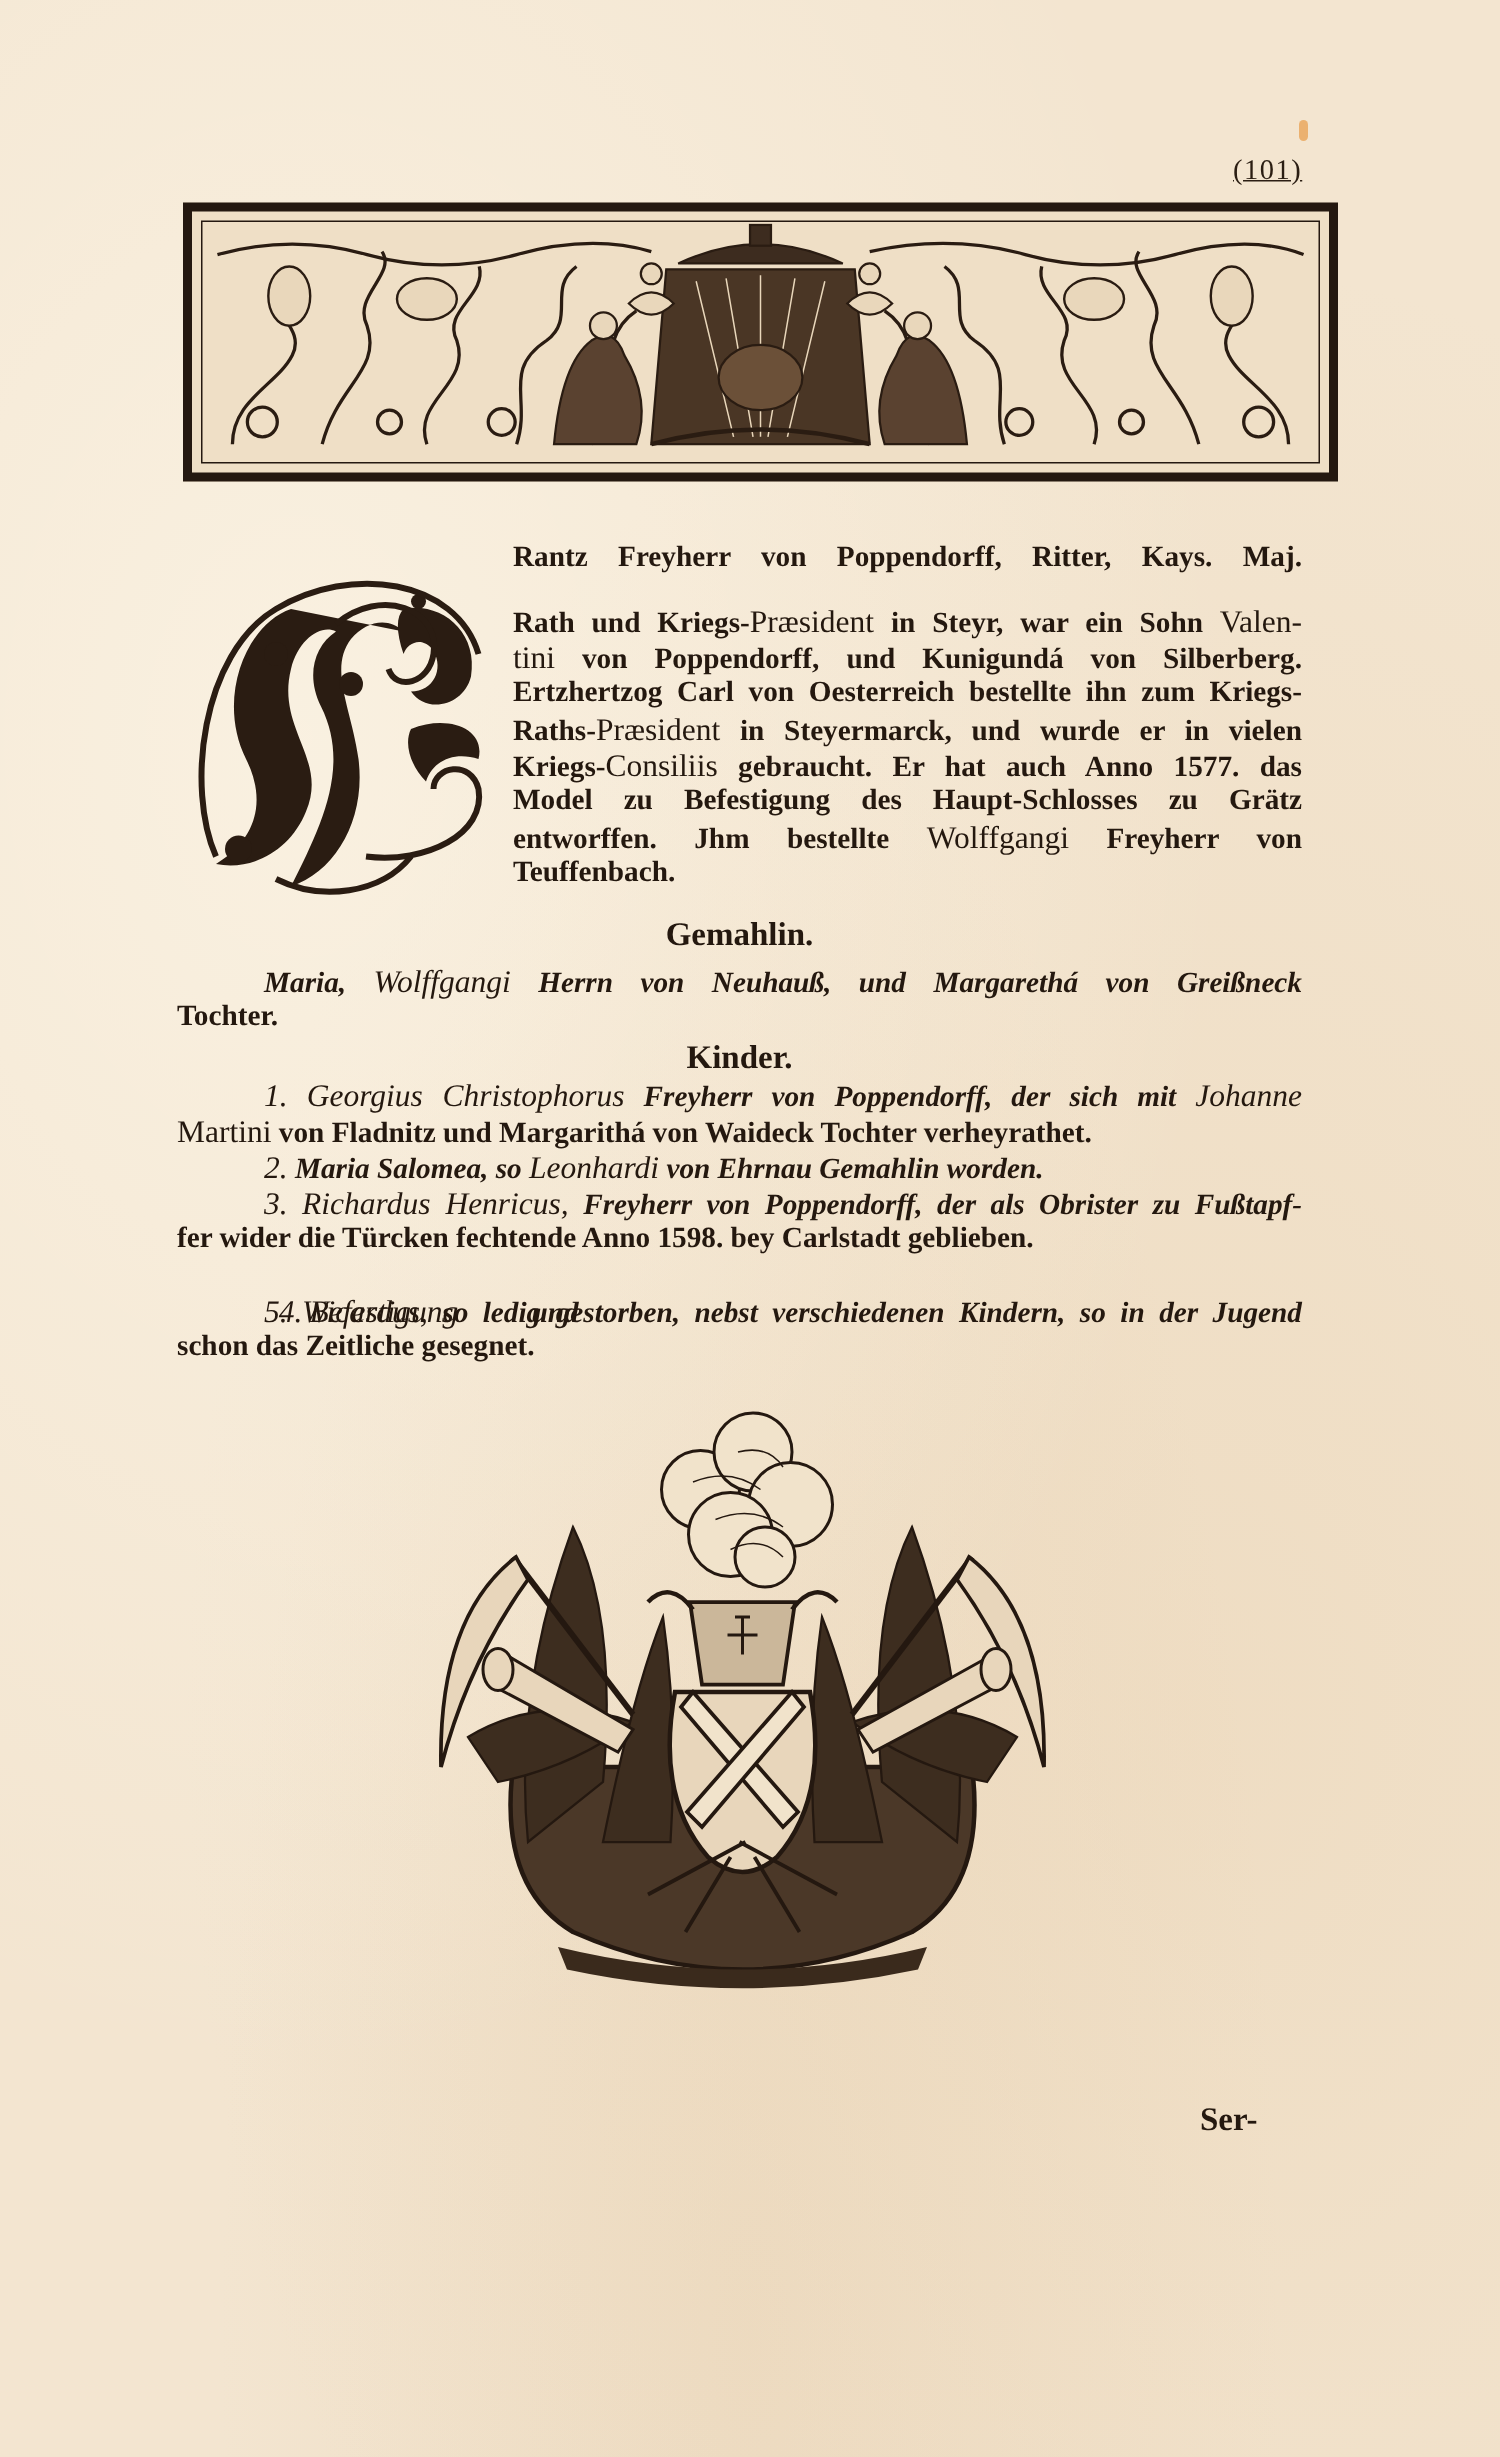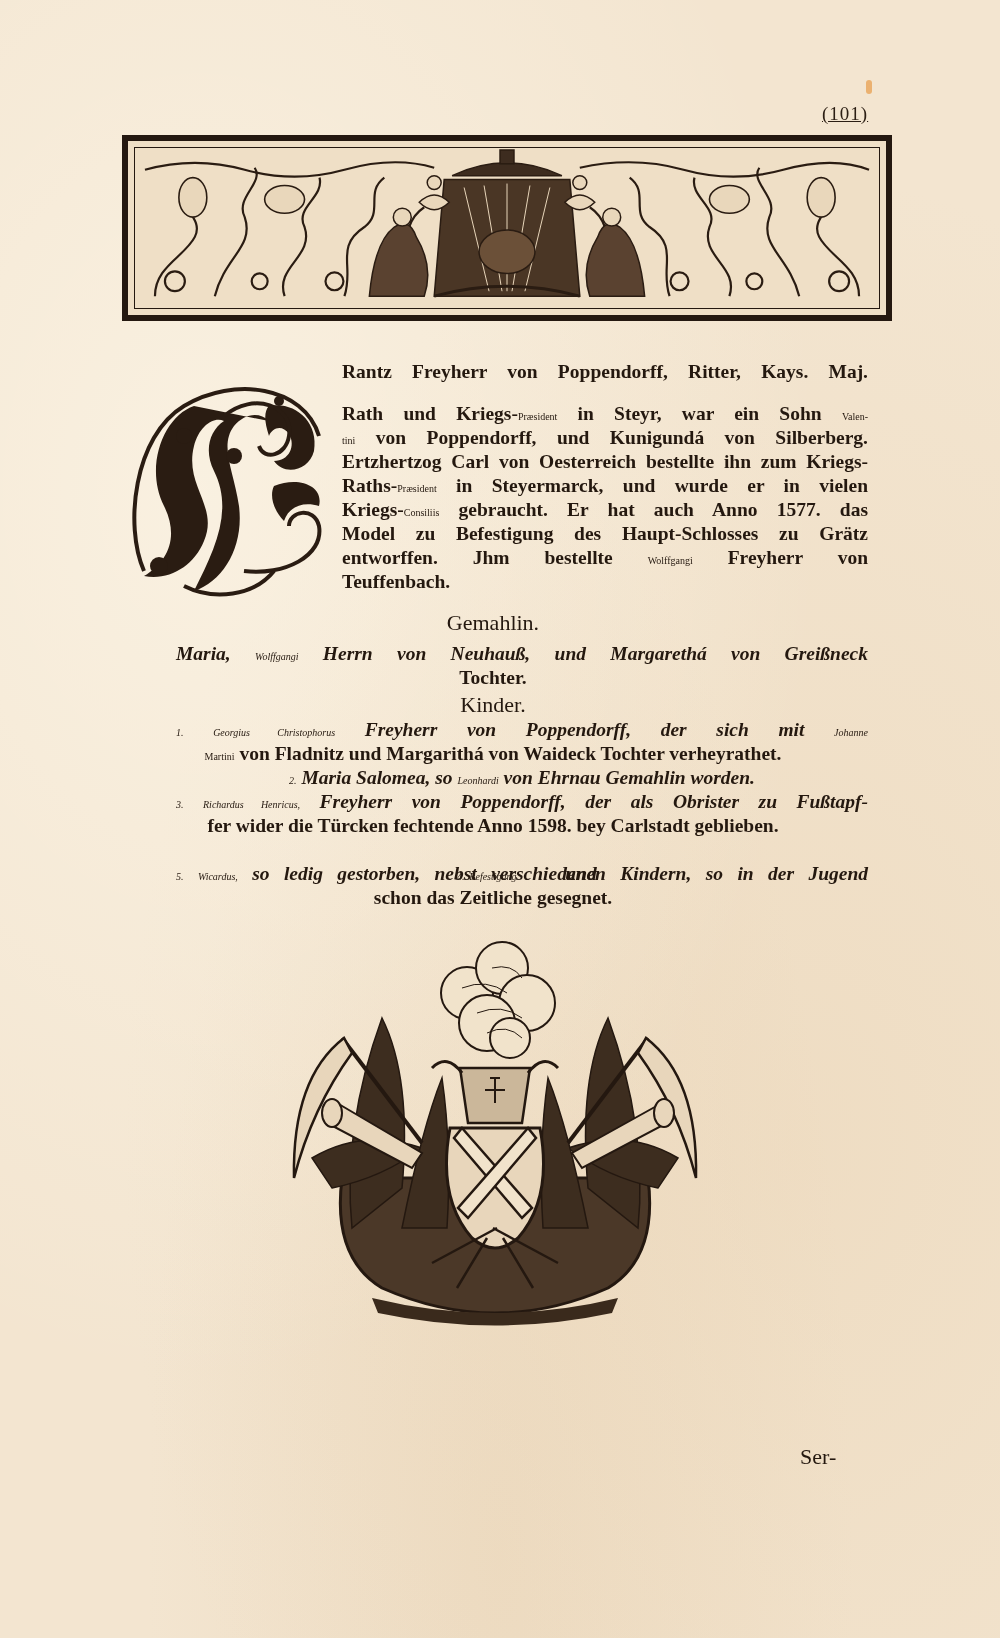--- a/index.html
+++ b/index.html
@@ -20,30 +20,30 @@
     
     .header-band { left: 122px; top: 135px; width: 770px; height: 186px; box-sizing: border-box; border: 6px solid #241810; background: #efdfc6; }
     .header-band .inner { position: absolute; inset: 6px; border: 1.5px solid #241810; overflow: hidden; }
     .header-band svg { width: 100%; height: 100%; display: block; }
 
     
     .dropcap { left: 124px; top: 376px; width: 210px; height: 225px; }
     .dropcap svg { width: 100%; height: 100%; }
 
     .line { font-family: "Liberation Serif", serif; font-weight: bold; font-size: 19.5px; line-height: 24px; white-space: nowrap; color: #24180f; }
-    .line .latin { font-weight: normal; font-size: 10px; letter-spacing: 0; }
+    .line .latin { font-weight: normal; font-size: 21px; letter-spacing: 0; }
     .intro-line { left: 342px; width: 526px; text-align: justify; text-align-last: justify; }
-    .heading { left: 118px; width: 750px; text-align: center; font-family: "Liberation Serif", serif; font-weight: normal; font-size: 22px; color: #24180f; }
-    .body-line { left: 118px; width: 750px; text-align: center; }
+    .heading { left: 118px; width: 750px; text-align: center; font-family: "Liberation Serif", serif; font-weight: bold; font-size: 22px; color: #24180f; }
+    .body-line { left: 118px; width: 750px; }
     .indent { padding-left: 58px; box-sizing: border-box; font-style: italic; }
     .just { text-align: justify; text-align-last: justify; }
 
     .coat { left: 272px; top: 928px; width: 446px; height: 400px; }
     .coat svg { width: 100%; height: 100%; }
-    .catchword { left: 800px; top: 1400px; font-family: "Liberation Serif", serif; font-weight: normal; font-size: 22px; color: #24180f; margin-top: 44px; }
+    .catchword { left: 800px; top: 1400px; font-family: "Liberation Serif", serif; font-weight: bold; font-size: 22px; color: #24180f; }
   </style>
 </head>
 <body>
 
 <div class="abs stain"></div>
 <div class="abs page-number">(101)</div>
 
 <div class="abs header-band">
   <div class="inner">
     <svg viewBox="0 0 746 162" preserveAspectRatio="none">

